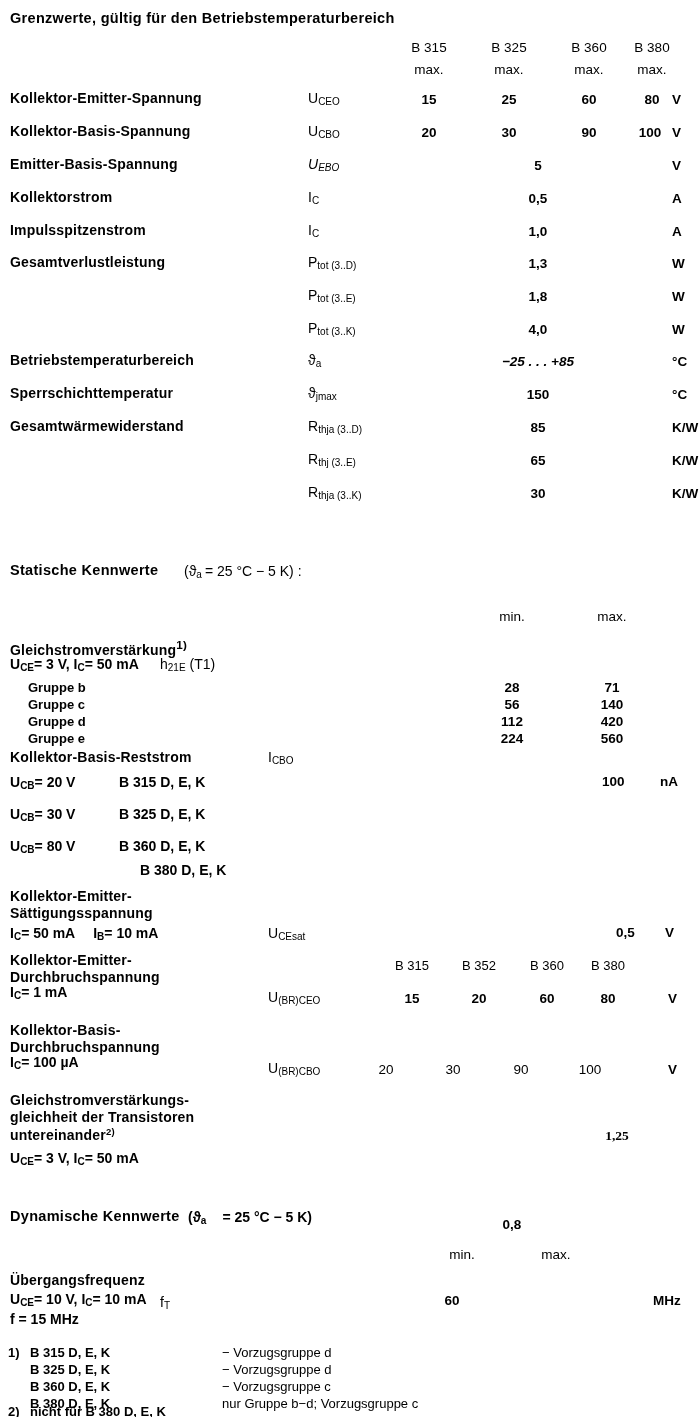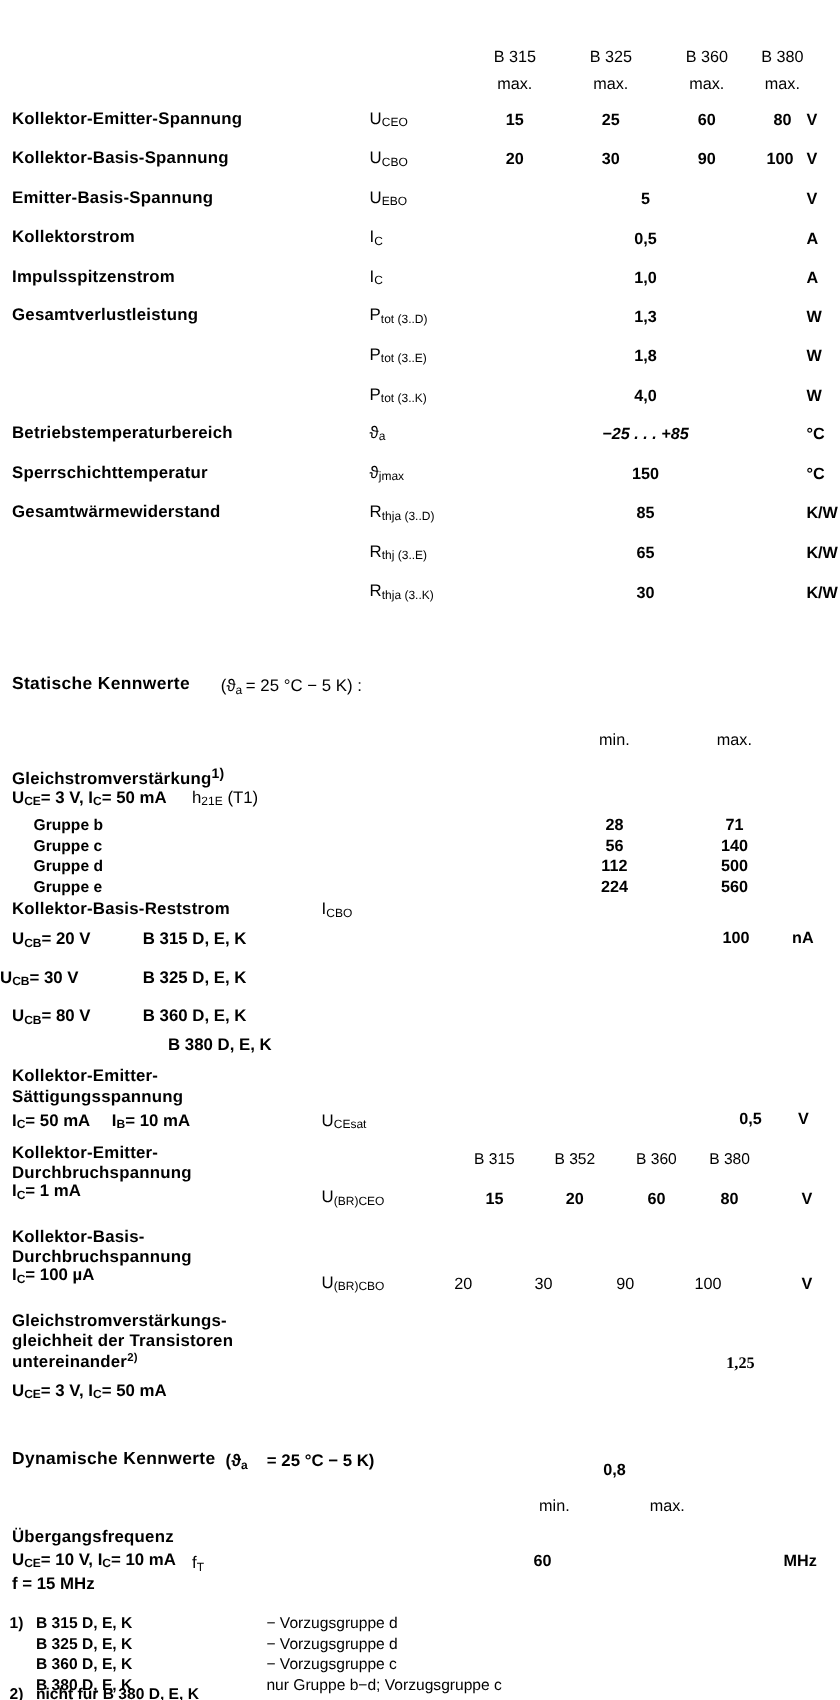--- a/index.html
+++ b/index.html
@@ -110,20 +110,21 @@
   }
   .center-span {
     transform: translateX(-50%);
   }
 </style>
 </head>
 <body>
 
 <div class="page">
 
+  <div class="sec-title" style="left:10px; top:10px;">Grenzwerte, gültig für den Betriebstemperaturbereich</div>
 
   <div class="colhead center-span" style="left:429px; top:40px;">B 315</div>
   <div class="colhead center-span" style="left:509px; top:40px;">B 325</div>
   <div class="colhead center-span" style="left:589px; top:40px;">B 360</div>
   <div class="colhead center-span" style="left:652px; top:40px;">B 380</div>
 
   <div class="colhead center-span" style="left:429px; top:62px;">max.</div>
   <div class="colhead center-span" style="left:509px; top:62px;">max.</div>
   <div class="colhead center-span" style="left:589px; top:62px;">max.</div>
   <div class="colhead center-span" style="left:652px; top:62px;">max.</div>
@@ -142,21 +143,21 @@
   <div class="sym" style="left:308px; top:123px;">
     <span>U</span><sub>CBO</sub>
   </div>
   <div class="val center-span" style="left:429px; top:125px;">20</div>
   <div class="val center-span" style="left:509px; top:125px;">30</div>
   <div class="val center-span" style="left:589px; top:125px;">90</div>
   <div class="val center-span" style="left:650px; top:125px;">100</div>
   <div class="unit" style="left:672px; top:125px;">V</div>
 
   <div class="row-label" style="left:10px; top:156px;">Emitter-Basis-Spannung</div>
-  <div class="sym" style="left:308px; top:156px;">
+  <div class="sym" style="left:308px; top:156px;font-style:italic;">
     <span>U</span><sub>EBO</sub>
   </div>
   <div class="val center-span" style="left:538px; top:158px;">5</div>
   <div class="unit" style="left:672px; top:158px;">V</div>
 
   <div class="row-label" style="left:10px; top:189px;">Kollektorstrom</div>
   <div class="sym" style="left:308px; top:189px;">
     <span>I</span><sub>C</sub>
   </div>
   <div class="val center-span" style="left:538px; top:191px;">0,5</div>
@@ -242,39 +243,39 @@
   <div class="group" style="left:28px; top:680px;">Gruppe b</div>
   <div class="val center-span" style="left:512px; top:680px;">28</div>
   <div class="val center-span" style="left:612px; top:680px;">71</div>
 
   <div class="group" style="left:28px; top:697px;">Gruppe c</div>
   <div class="val center-span" style="left:512px; top:697px;">56</div>
   <div class="val center-span" style="left:612px; top:697px;">140</div>
 
   <div class="group" style="left:28px; top:714px;">Gruppe d</div>
   <div class="val center-span" style="left:512px; top:714px;">112</div>
-  <div class="val center-span" style="left:612px; top:714px;">500</div>
+  <div class="val center-span" style="left:612px; top:714px;">420</div>
 
   <div class="group" style="left:28px; top:731px;">Gruppe e</div>
   <div class="val center-span" style="left:512px; top:731px;">224</div>
   <div class="val center-span" style="left:612px; top:731px;">560</div>
 
   <div class="row-label" style="left:10px; top:749px;">Kollektor-Basis-Reststrom</div>
   <div class="sym" style="left:268px; top:749px;">
     <span>I</span><sub>CBO</sub>
   </div>
 
   <div class="cond" style="left:10px; top:774px;">
     <span>U</span><sub>CB</sub><span>= 20 V</span>
   </div>
   <div class="cond" style="left:119px; top:774px;">B 315 D, E, K</div>
   <div class="val" style="left:602px; top:774px;">100</div>
   <div class="unit" style="left:660px; top:774px;">nA</div>
 
-  <div class="cond" style="left:0; top:806px;">
+  <div class="cond" style="left:10px; top:806px;">
     <span>U</span><sub>CB</sub><span>= 30 V</span>
   </div>
   <div class="cond" style="left:119px; top:806px;">B 325 D, E, K</div>
 
   <div class="cond" style="left:10px; top:838px;">
     <span>U</span><sub>CB</sub><span>= 80 V</span>
   </div>
   <div class="cond" style="left:119px; top:838px;">B 360 D, E, K</div>
   <div class="cond" style="left:140px; top:862px;">B 380 D, E, K</div>
 

